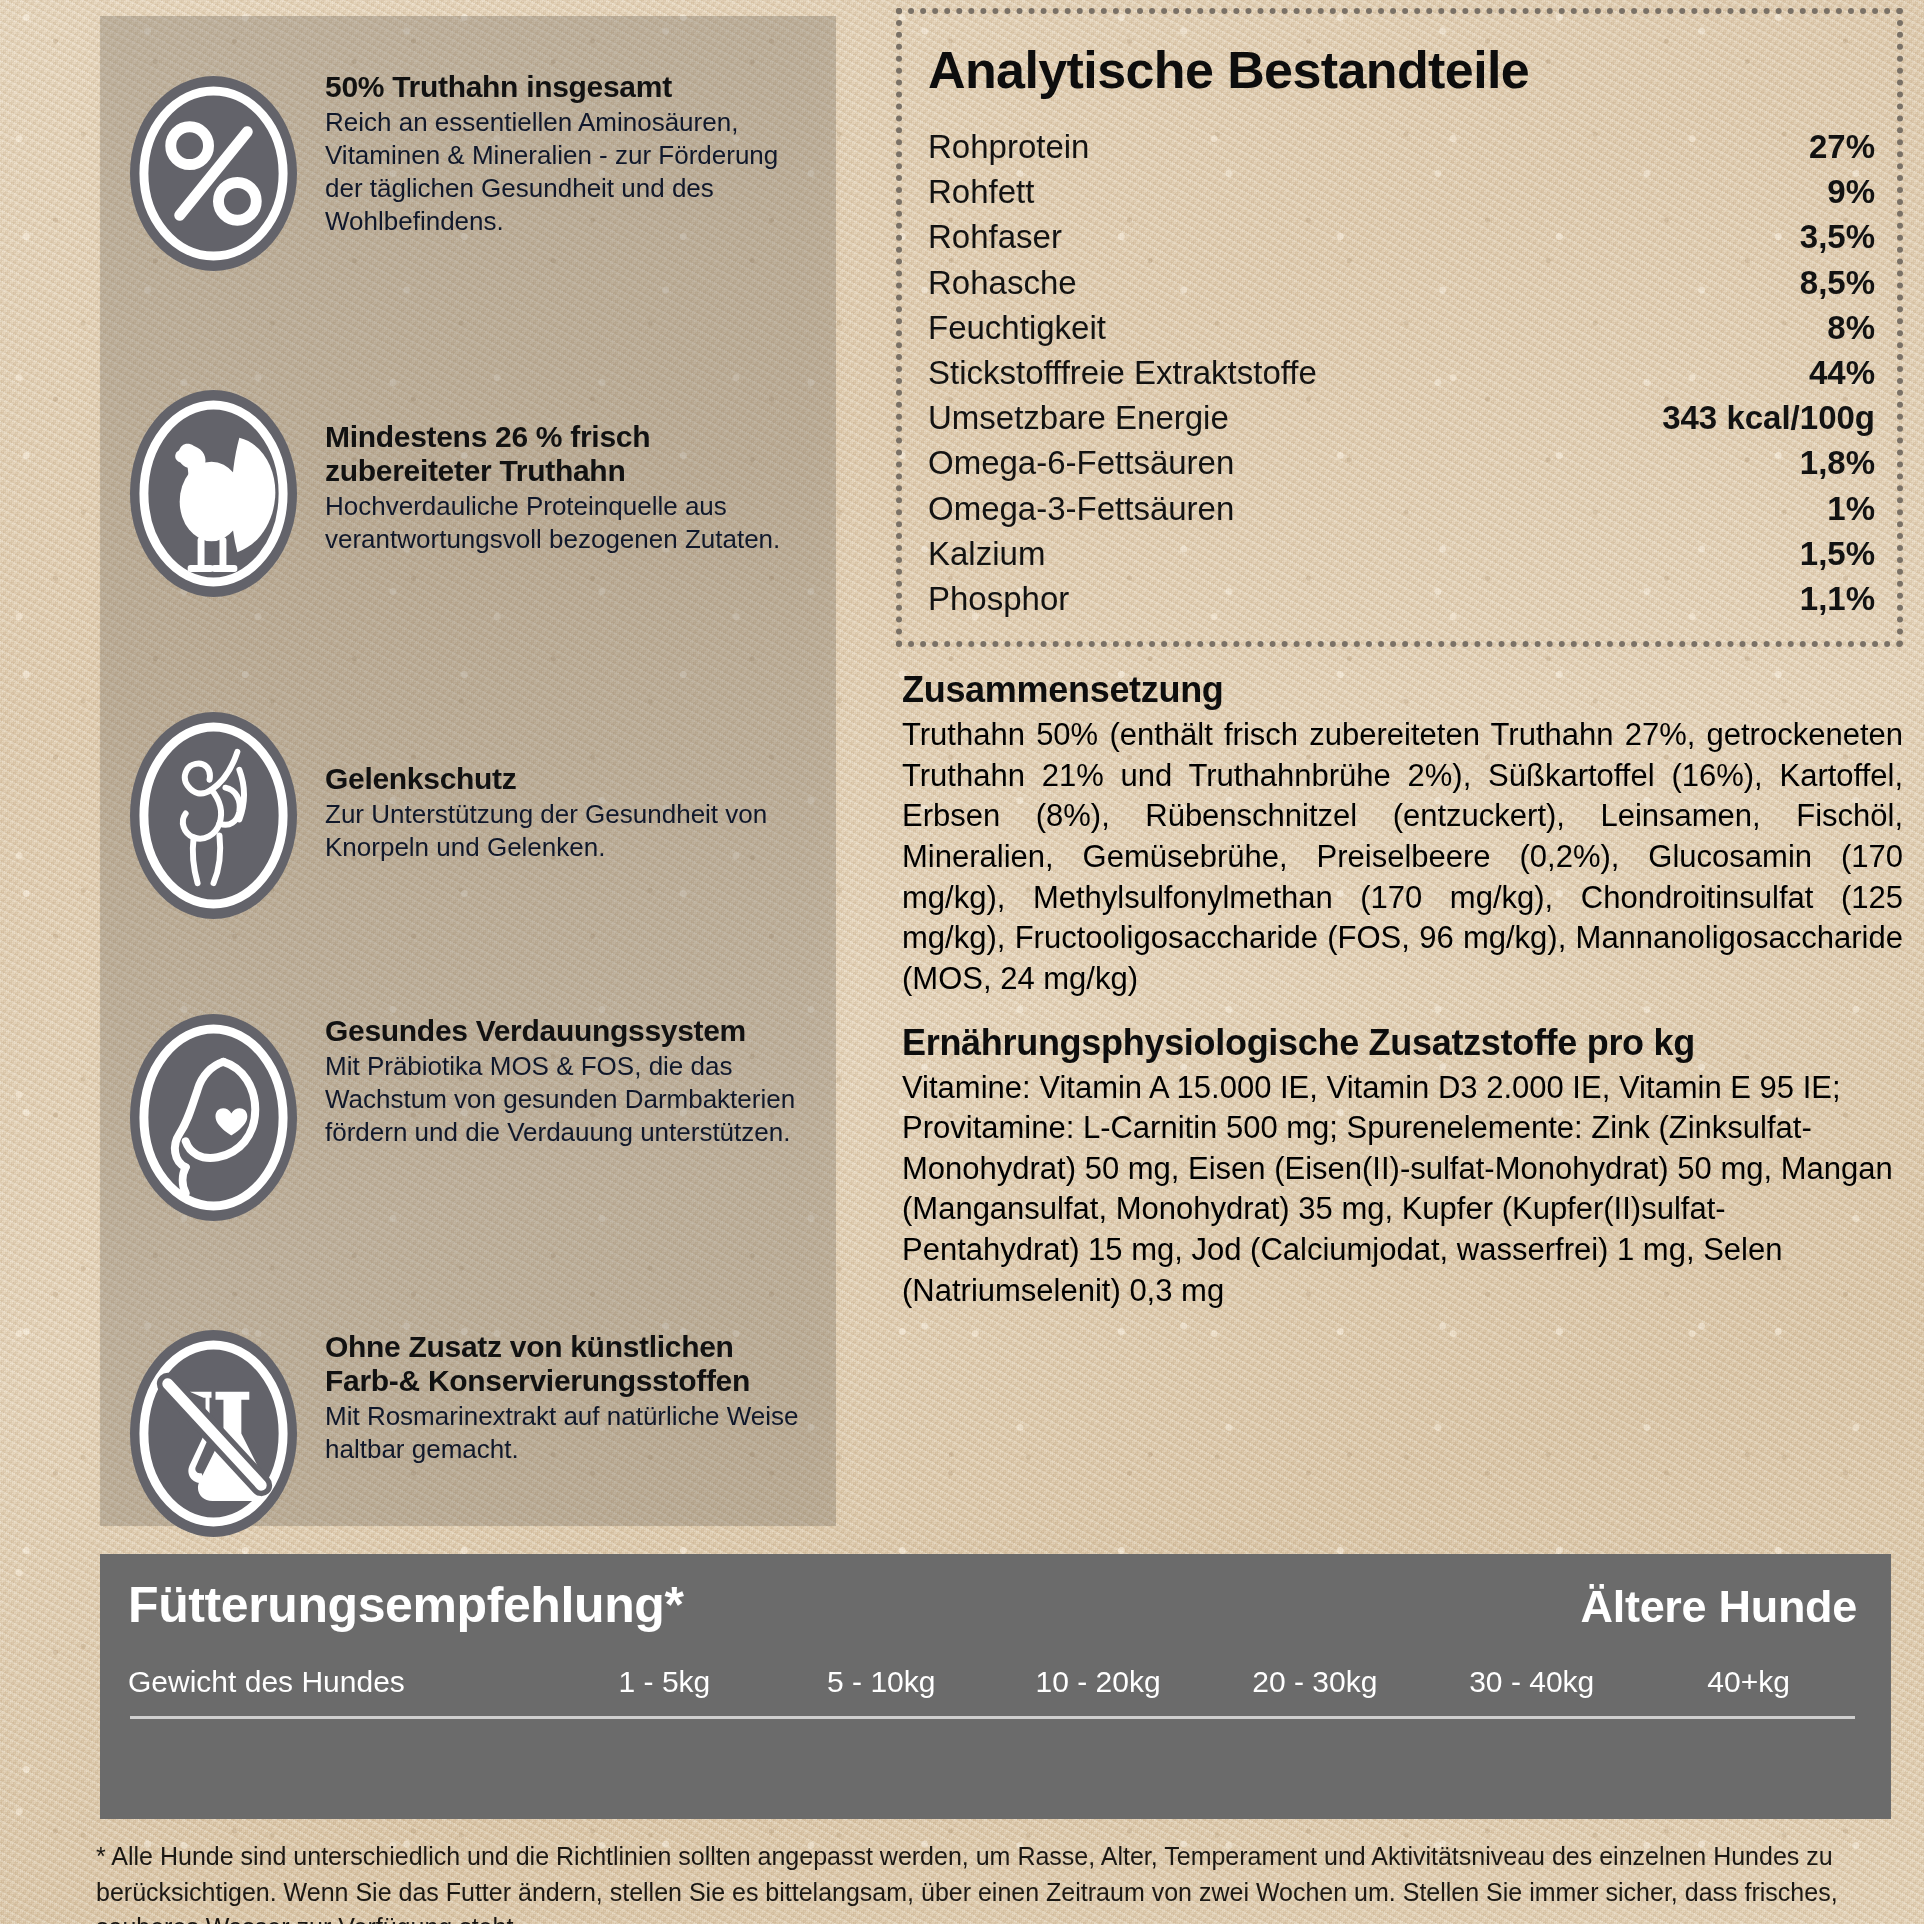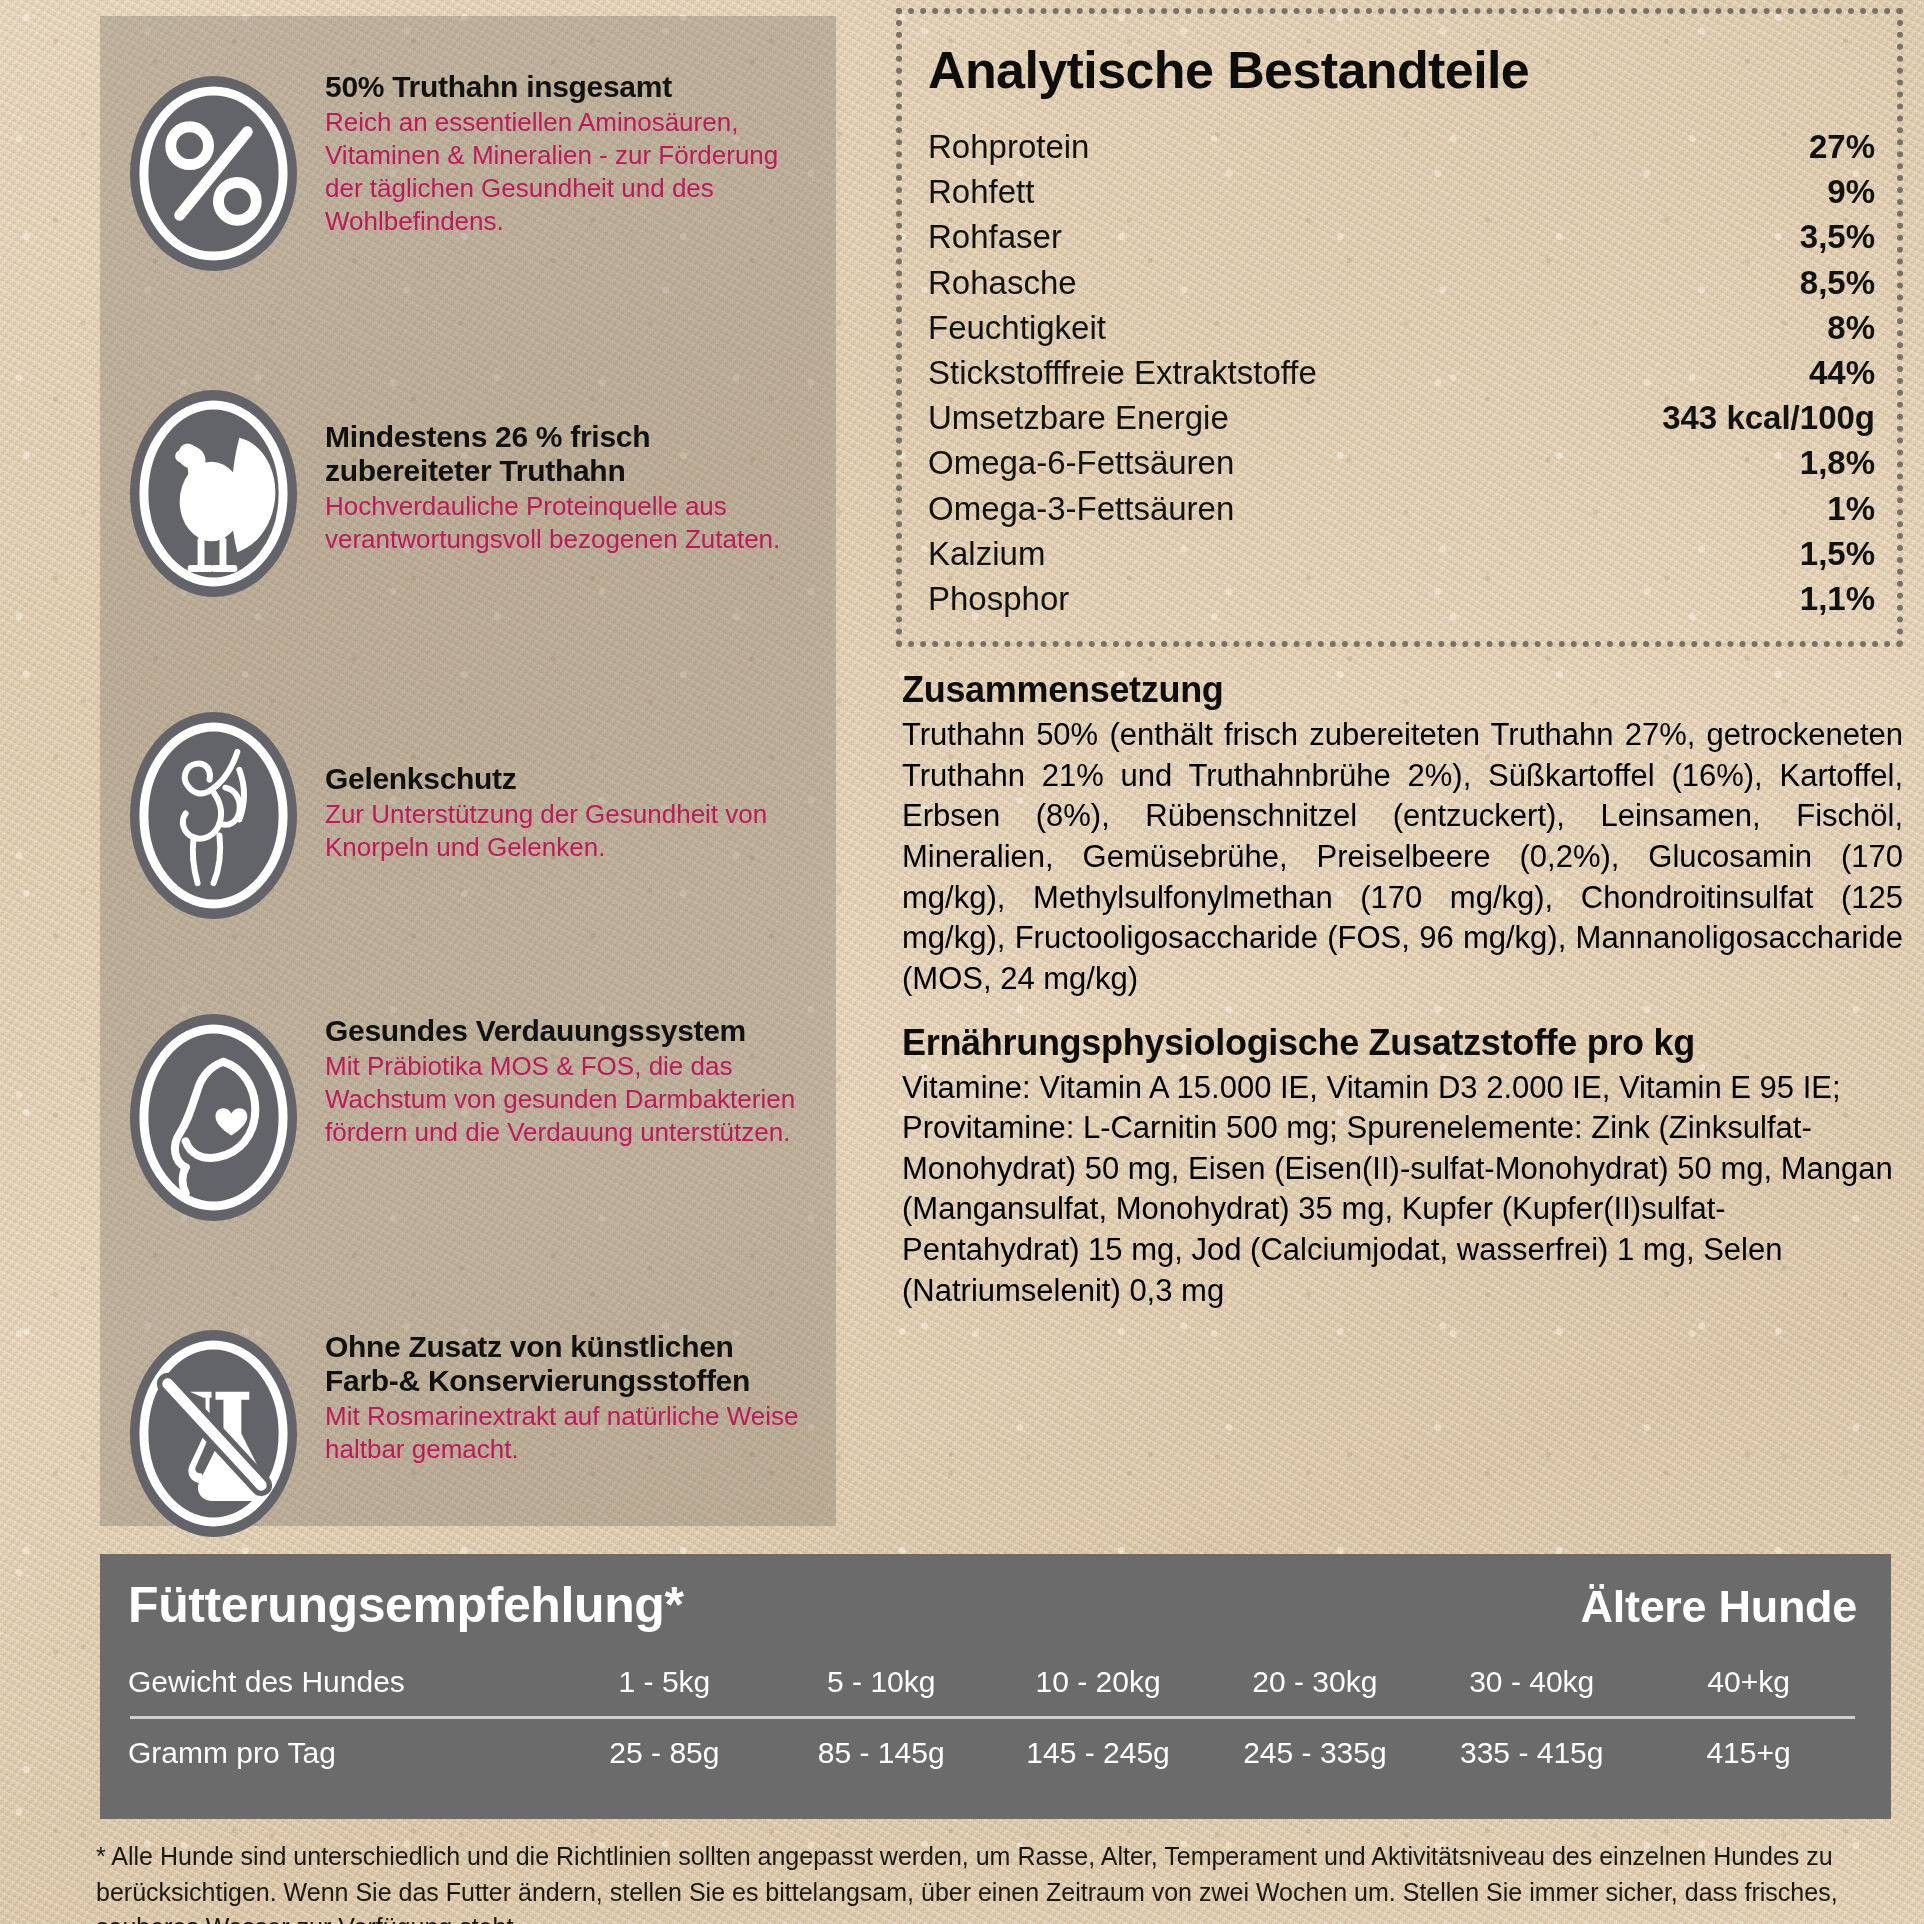--- a/index.html
+++ b/index.html
@@ -73,21 +73,21 @@
   .feature-title {
     font-weight: bold;
     font-size: 30px;
     line-height: 1.14;
     color: #111;
     letter-spacing: -0.3px;
   }
   .feature-desc {
     font-size: 26px;
     line-height: 1.27;
-    color: #be185d;
+    color: #0f172a;
     margin-top: 2px;
   }
 
   
   .feature-row.r1 { padding-top: 14px; }
   .feature-row.r2 { padding-top: 18px; }
   .feature-row.r3 { padding-top: 24px; }
   .feature-row.r4 { padding-top: 10px; }
   .feature-row.r5 { padding-top: 10px; }
   .feature-row.r3 .feature-text,
@@ -376,26 +376,17 @@
       <div class="cell">1 - 5kg</div>
       <div class="cell">5 - 10kg</div>
       <div class="cell">10 - 20kg</div>
       <div class="cell">20 - 30kg</div>
       <div class="cell">30 - 40kg</div>
       <div class="cell">40+kg</div>
     </div>
 
     <div class="feeding-sep"></div>
 
-    <div class="feeding-row">
-      <div class="rowlabel">Gramm pro Tag</div>
-      <div class="cell">25 - 85g</div>
-      <div class="cell">85 - 145g</div>
-      <div class="cell">145 - 245g</div>
-      <div class="cell">245 - 335g</div>
-      <div class="cell">335 - 415g</div>
-      <div class="cell">415+g</div>
-    </div>
   </div>
 </div>
 
 <div class="footnote">* Alle Hunde sind unterschiedlich und die Richtlinien sollten angepasst werden, um Rasse, Alter, Temperament und Aktivitätsniveau des einzelnen Hundes zu berücksichtigen. Wenn Sie das Futter ändern, stellen Sie es bittelangsam, über einen Zeitraum von zwei Wochen um. Stellen Sie immer sicher, dass frisches, sauberes Wasser zur Verfügung steht.</div>
 
 
 </body></html>

